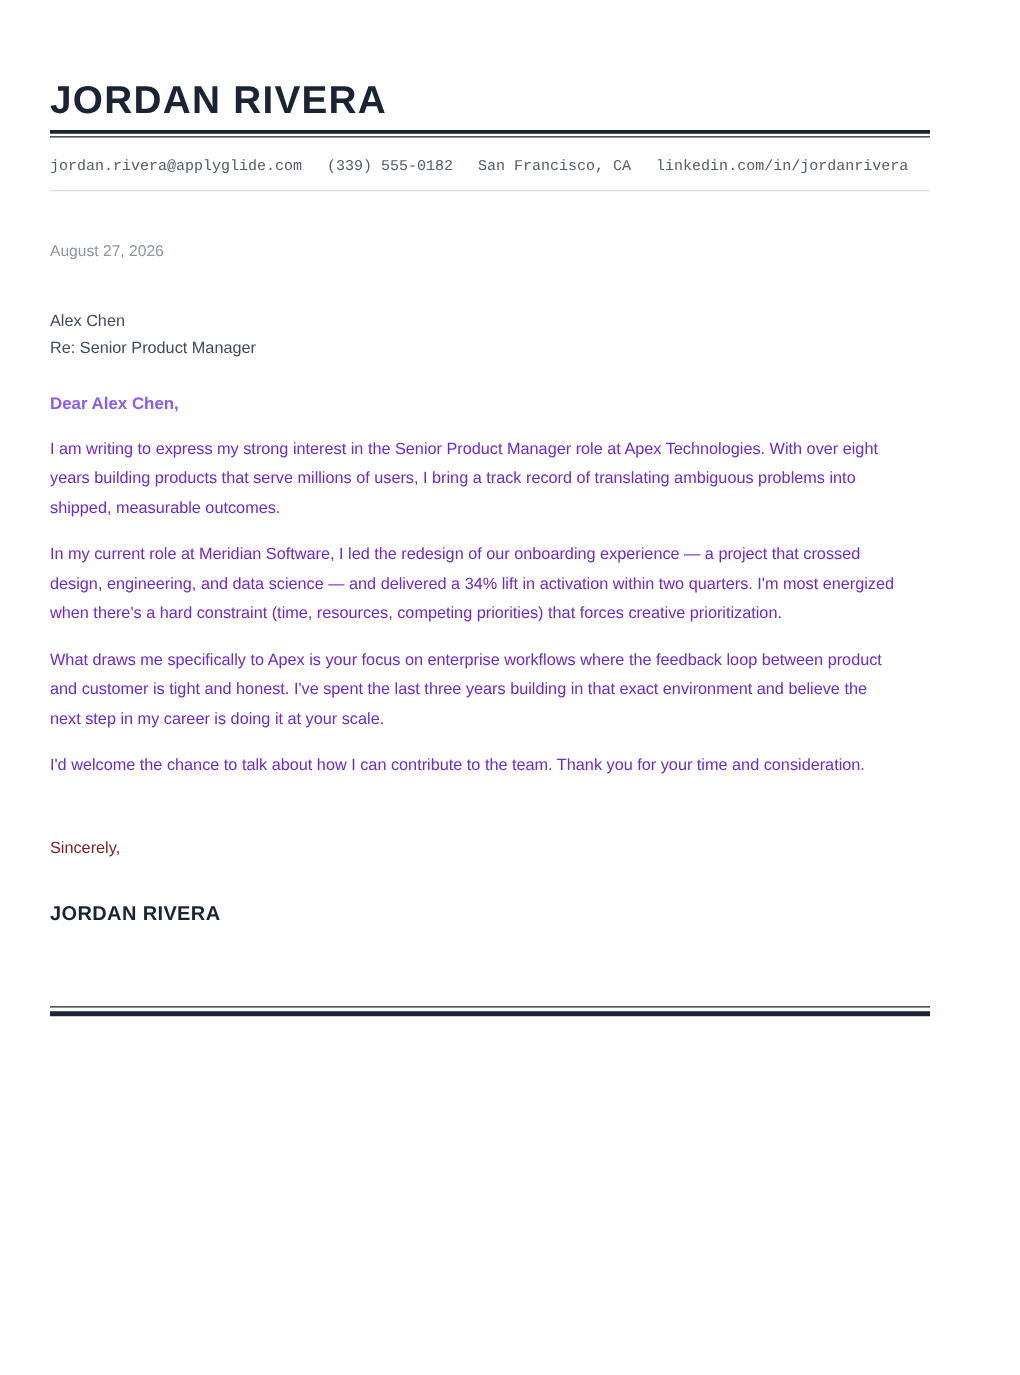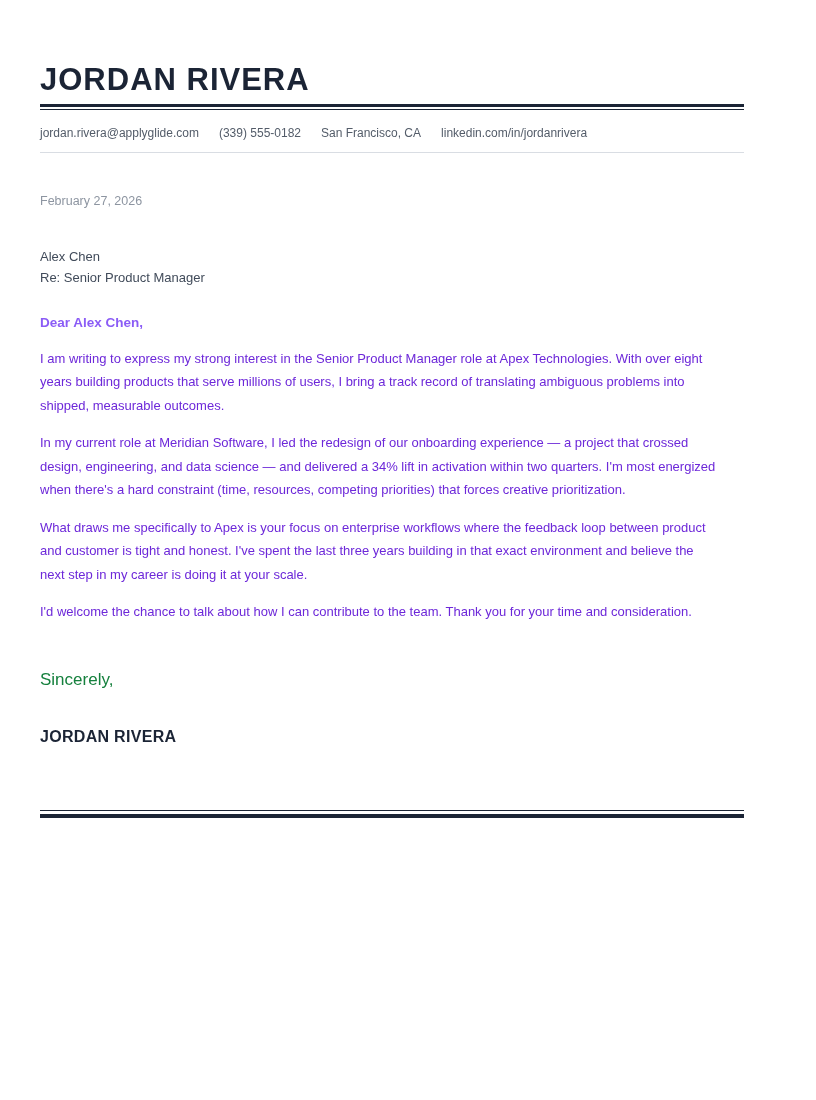--- a/index.html
+++ b/index.html
@@ -32,20 +32,21 @@
   }
   .contact-bar {
     display: flex;
     flex-wrap: nowrap;
     column-gap: 20px;
     padding: 16px 0 12px 0;
     border-bottom: 1px solid #d9dde3;
     font-size: 12px;
     color: #535c69;
     white-space: nowrap;
+    font-family: Liberation Mono, monospace;
   }
 
   
   .date {
     margin-top: 41px;
     font-size: 12.5px;
     color: #8d95a1;
   }
   .recipient {
     margin-top: 38px;
@@ -62,22 +63,22 @@
   .para {
     margin-top: 17px;
     font-size: 13px;
     line-height: 23.5px;
     color: #6d28d9;
     max-width: 676px;
   }
   .para + .para { margin-top: 14px; }
   .closing {
     margin-top: 46px;
-    font-size: 17px;
-    color: #15803d;
+    font-size: 13px;
+    color: #7f1d1d;
   }
   .signature {
     margin-top: 38px;
     font-size: 16px;
     font-weight: 700;
     letter-spacing: 0.3px;
     color: #1b2435;
   }
   .footer-rule {
     margin-top: 64px;
@@ -98,21 +99,21 @@
 
     <div class="contact-bar">
       <span>jordan.rivera@applyglide.com</span>
       <span>(339) 555-0182</span>
       <span>San Francisco, CA</span>
       <span>linkedin.com/in/jordanrivera</span>
     </div>
   </header>
 
   <main>
-    <p class="date">February 27, 2026</p>
+    <p class="date">August 27, 2026</p>
 
     <div class="recipient">
       <div>Alex Chen</div>
       <div>Re: Senior Product Manager</div>
     </div>
 
     <p class="salutation">Dear Alex Chen,</p>
 
     <p class="para">I am writing to express my strong interest in the Senior Product Manager role at Apex Technologies. With over eight years building products that serve millions of users, I bring a track record of translating ambiguous problems into shipped, measurable outcomes.</p>
     <p class="para">In my current role at Meridian Software, I led the redesign of our onboarding experience — a project that crossed design, engineering, and data science — and delivered a 34% lift in activation within two quarters. I'm most energized when there's a hard constraint (time, resources, competing priorities) that forces creative prioritization.</p>

